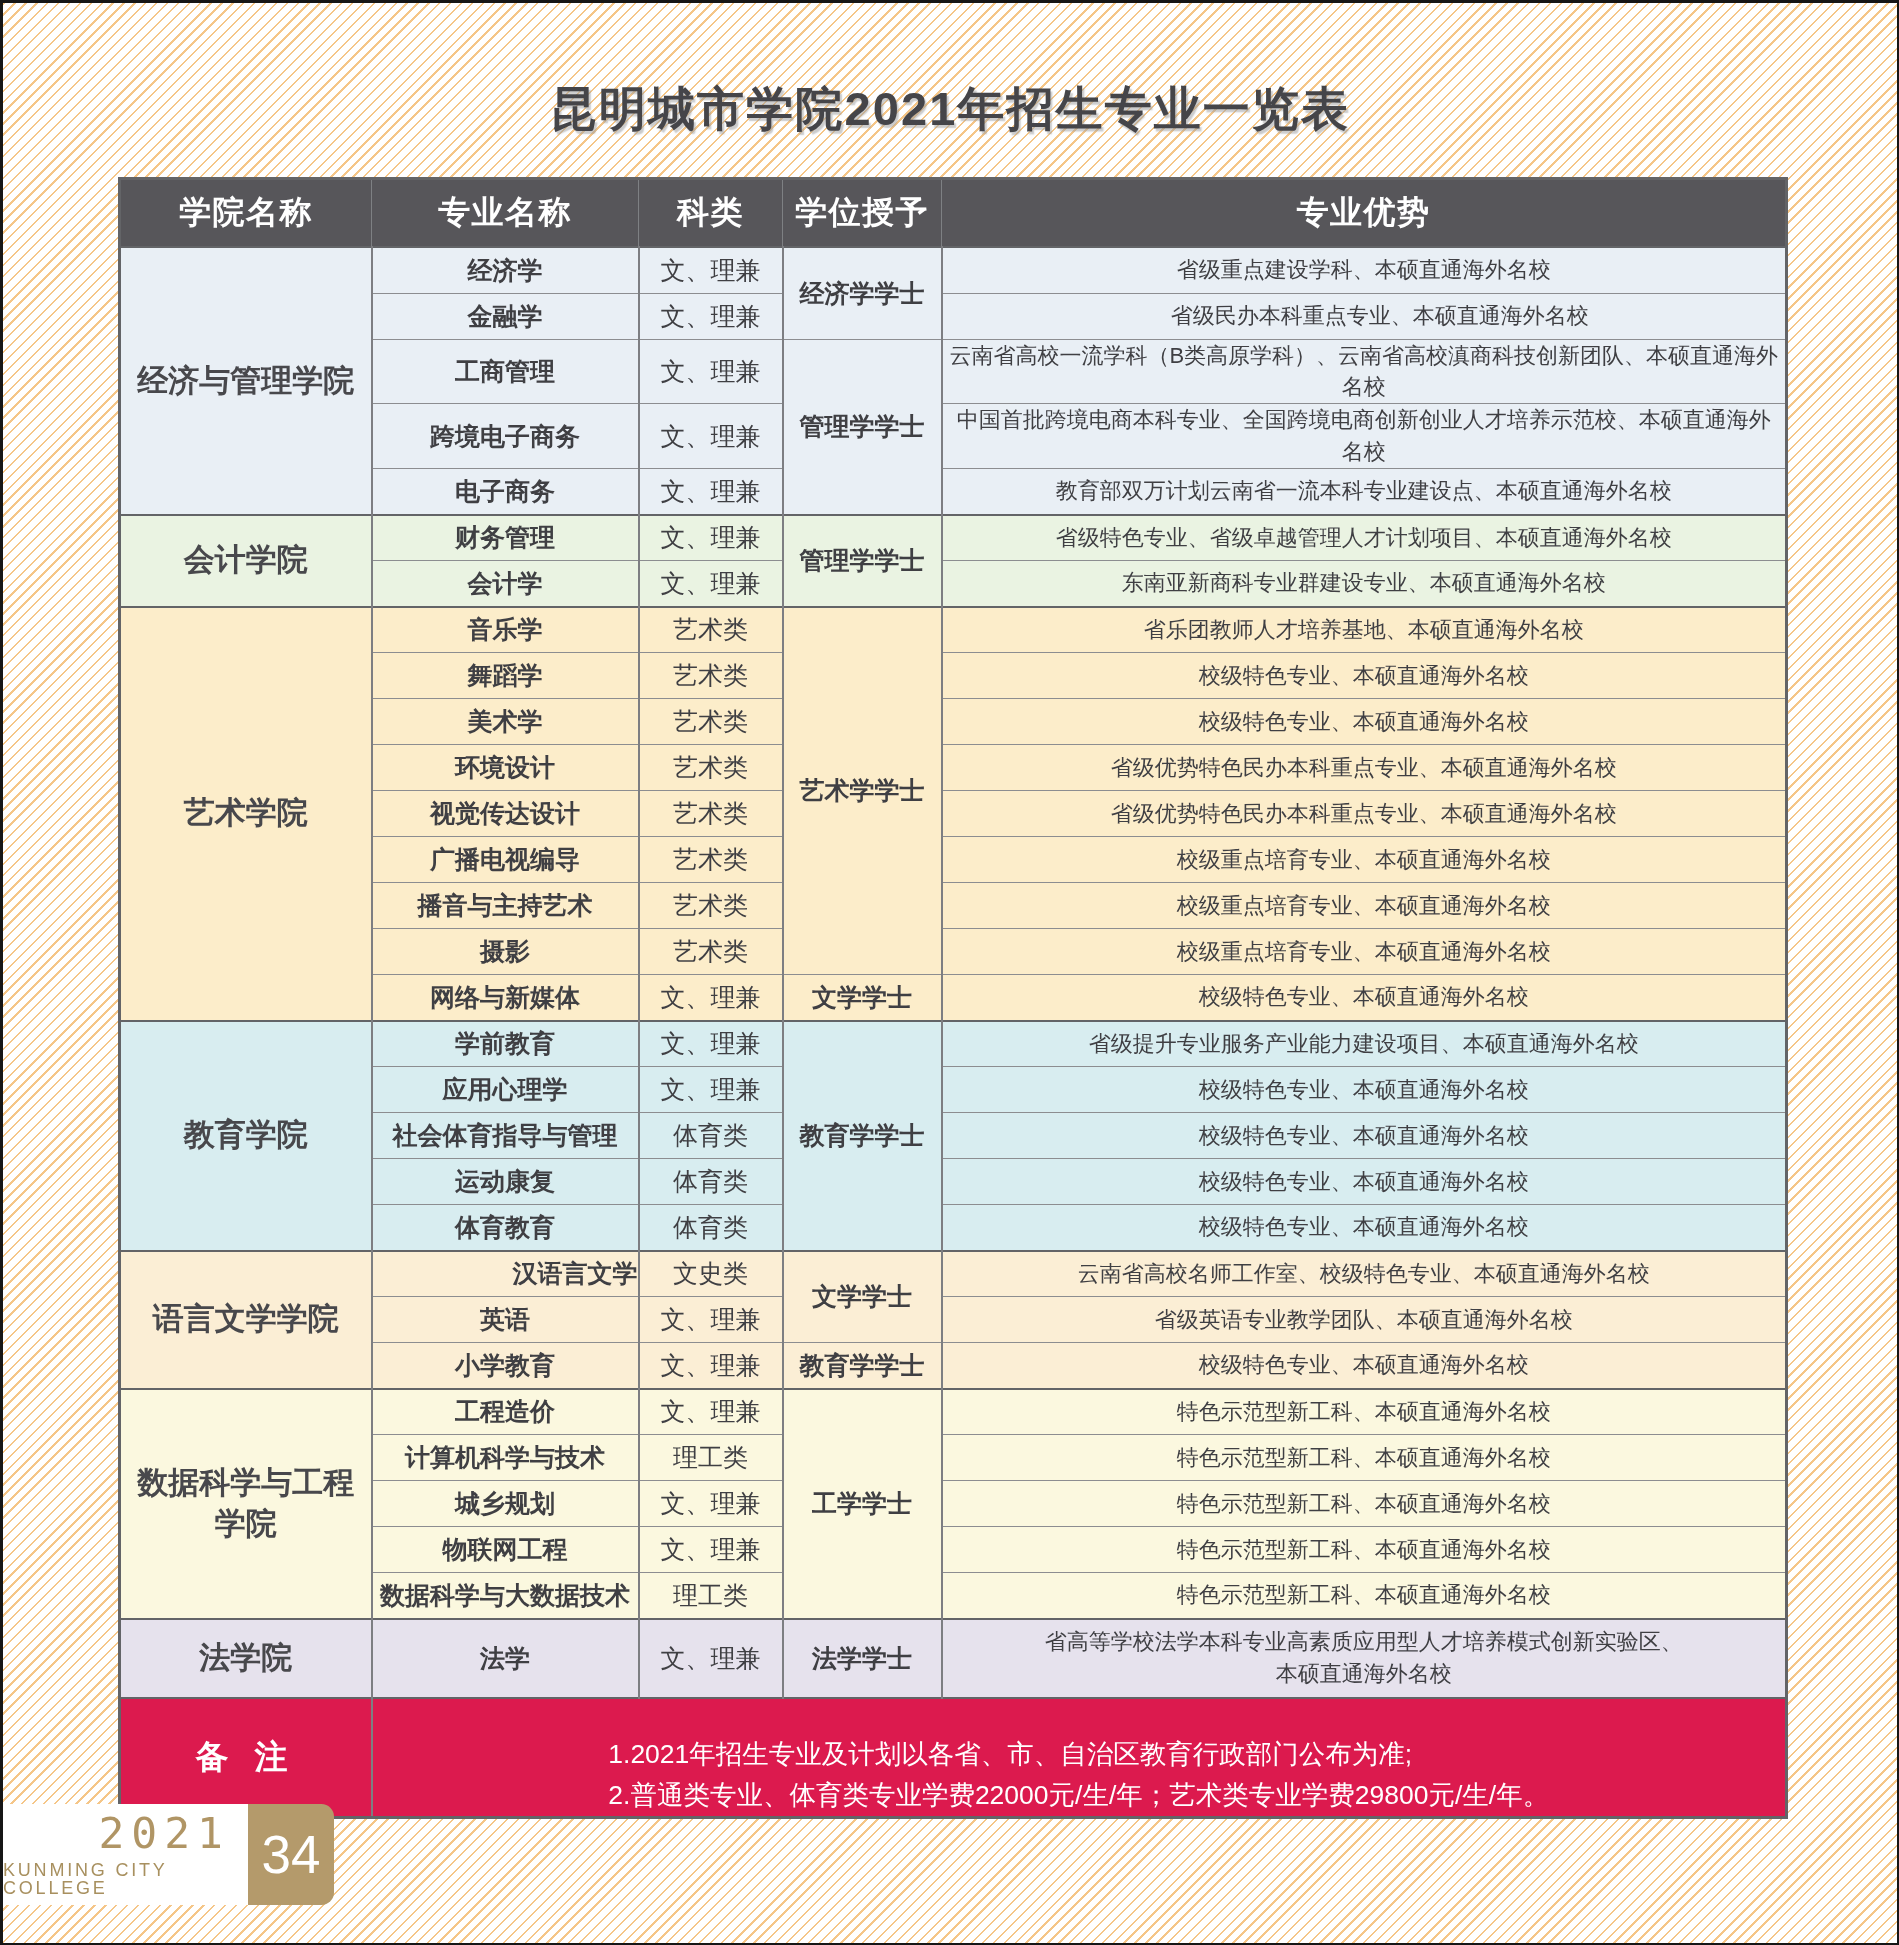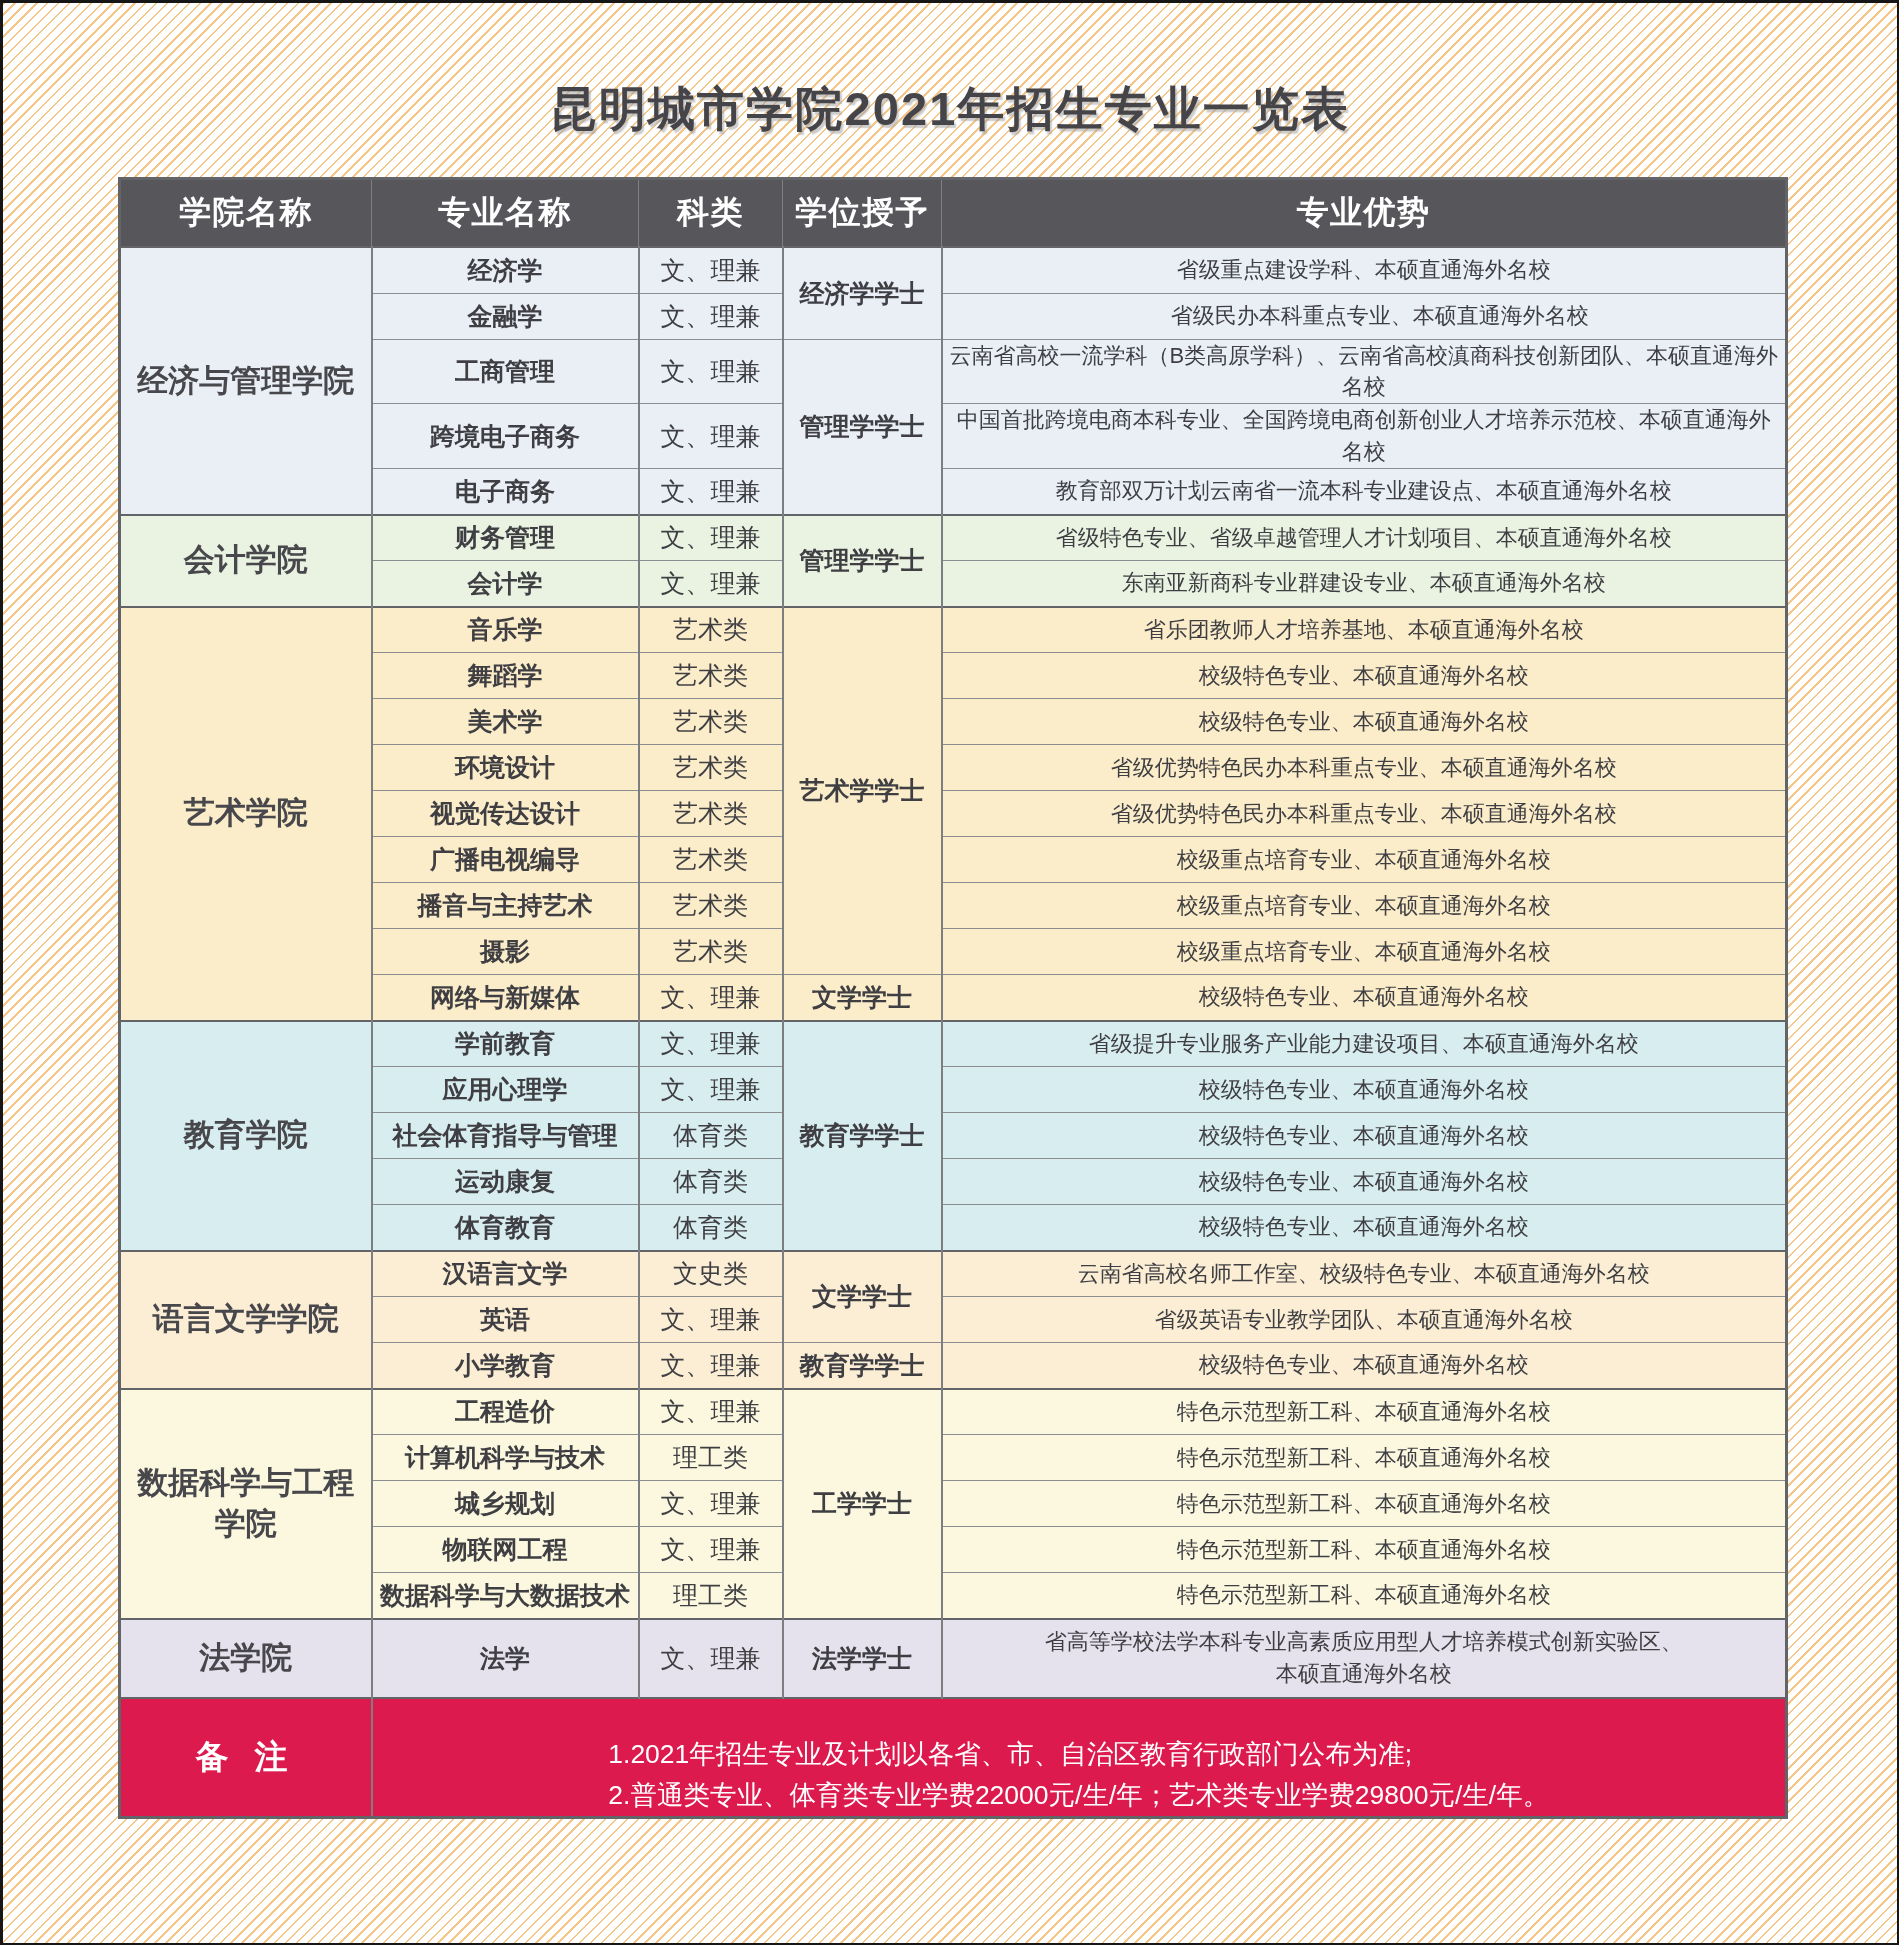--- a/index.html
+++ b/index.html
@@ -222,21 +222,21 @@
           <td class="c-cat" style="background: rgb(216, 237, 240);">体育类</td>
           <td class="c-adv" style="background: rgb(216, 237, 240);">校级特色专业、本硕直通海外名校</td>
         </tr>
         <tr style="height: 46px;">
           <td class="c-major" style="background: rgb(216, 237, 240);">体育教育</td>
           <td class="c-cat" style="background: rgb(216, 237, 240);">体育类</td>
           <td class="c-adv" style="background: rgb(216, 237, 240);">校级特色专业、本硕直通海外名校</td>
         </tr>
         <tr style="height: 46px;">
           <td class="c-college sec-top" rowspan="3" style="background: rgb(251, 238, 213);">语言文学学院</td>
-          <td class="c-major sec-top" style="background: rgb(251, 238, 213);">汉语言文学</td>
+          <td class="c-major sec-top" style="background: rgb(251, 238, 213); text-align: right;">汉语言文学</td>
           <td class="c-cat sec-top" style="background: rgb(251, 238, 213); margin-top: 16px;">文史类</td>
           <td class="c-degree sec-top" rowspan="2" style="background: rgb(251, 238, 213);">文学学士</td>
           <td class="c-adv sec-top" style="background: rgb(251, 238, 213);">云南省高校名师工作室、校级特色专业、本硕直通海外名校</td>
         </tr>
         <tr style="height: 46px;">
           <td class="c-major" style="background: rgb(251, 238, 213);">英语</td>
           <td class="c-cat" style="background: rgb(251, 238, 213);">文、理兼</td>
           <td class="c-adv" style="background: rgb(251, 238, 213);">省级英语专业教学团队、本硕直通海外名校</td>
         </tr>
         <tr style="height: 46px;">
@@ -288,15 +288,24 @@
         <td class="note-body" colspan="4">
           <div class="note-lines">
             <div>1.2021年招生专业及计划以各省、市、自治区教育行政部门公布为准;</div>
             <div>2.普通类专业、体育类专业学费22000元/生/年；艺术类专业学费29800元/生/年。</div>
           </div>
         </td>
       </tr>
     </tbody>
   </table>
 
+  <div class="footer">
+    <div class="footer-white">
+      <div class="footer-year">2021</div>
+      <div class="footer-college">KUNMING CITY COLLEGE</div>
+    </div>
+    <div class="footer-page">
+      <span>34</span>
+    </div>
+  </div>
 
 </div>
 
 
 </body></html>

